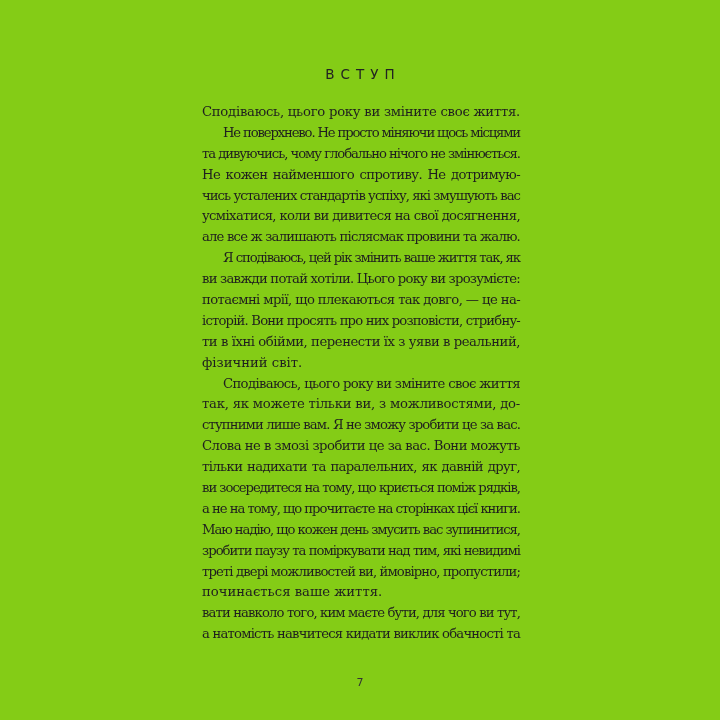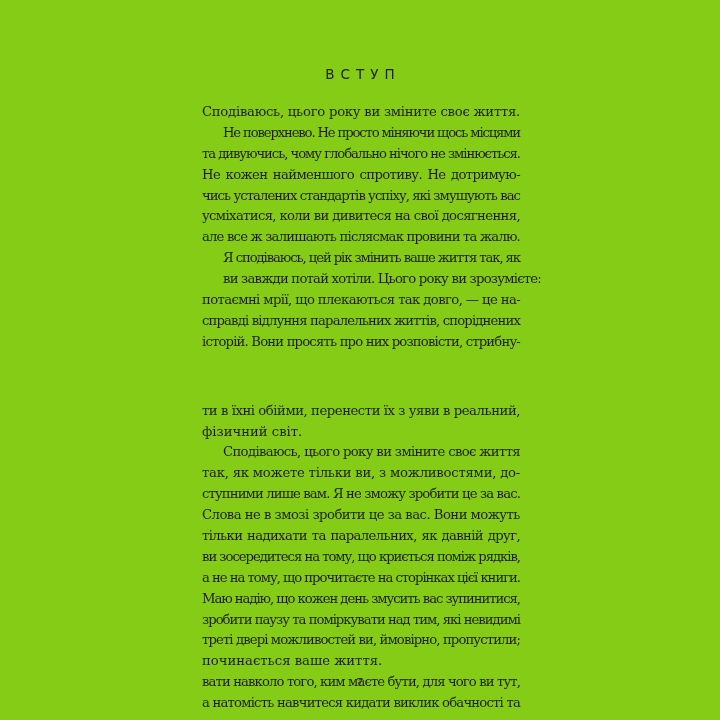--- a/index.html
+++ b/index.html
@@ -41,25 +41,24 @@
       <span class="line indent" style="white-space: nowrap; letter-spacing: -1.14653px;">Не поверхнево. Не просто міняючи щось місцями</span>
       <span class="line" style="white-space: nowrap; letter-spacing: -1.05906px;">та дивуючись, чому глобально нічого не змінюється.</span>
       <span class="line" style="white-space: nowrap; letter-spacing: -0.606105px;">Не кожен найменшого спротиву. Не дотримую-</span>
       <span class="line" style="white-space: nowrap; letter-spacing: -0.952187px;">чись усталених стандартів успіху, які змушують вас</span>
       <span class="line" style="white-space: nowrap; letter-spacing: -0.636068px;">усміхатися, коли ви дивитеся на свої досягнення,</span>
       <span class="line last" style="white-space: nowrap; letter-spacing: -0.814198px;">але все ж залишають післясмак провини та жалю.</span>
     </div>
 
     <div>
       <span class="line indent" style="white-space: nowrap; letter-spacing: -1.08757px;">Я сподіваюсь, цей рік змінить ваше життя так, як</span>
-      <span class="line" style="white-space: nowrap; letter-spacing: -0.77551px; margin-left: 21px;">ви завжди потай хотіли. Цього року ви зрозумієте:</span>
+      <span class="line" style="white-space: nowrap; letter-spacing: -0.77551px;">ви завжди потай хотіли. Цього року ви зрозумієте:</span>
       <span class="line" style="white-space: nowrap; letter-spacing: -0.600911px;">потаємні мрії, що плекаються так довго, — це на-</span>
-      <span class="line" style="white-space: nowrap; letter-spacing: -0.841146px;">справді відлуння паралельних життів, споріднених</span>
       <span class="line" style="white-space: nowrap; letter-spacing: -0.817187px;">історій. Вони просять про них розповісти, стрибну-</span>
-      <span class="line" style="white-space: nowrap; letter-spacing: -0.443559px; margin-top: 48px;">ти в їхні обійми, перенести їх з уяви в реальний,</span>
+      <span class="line" style="white-space: nowrap; letter-spacing: -0.443559px;">ти в їхні обійми, перенести їх з уяви в реальний,</span>
       <span class="line last" style="white-space: nowrap;">фізичний світ.</span>
     </div>
 
     <div>
       <span class="line indent" style="white-space: nowrap; letter-spacing: -0.64098px;">Сподіваюсь, цього року ви зміните своє життя</span>
       <span class="line" style="white-space: nowrap; letter-spacing: -0.223264px;">так, як можете тільки ви, з можливостями, до-</span>
       <span class="line" style="white-space: nowrap; letter-spacing: -0.868164px;">ступними лише вам. Я не зможу зробити це за вас.</span>
       <span class="line" style="white-space: nowrap; letter-spacing: -0.523604px;">Слова не в змозі зробити це за вас. Вони можуть</span>
       <span class="line" style="white-space: nowrap; letter-spacing: -0.634115px;">тільки надихати та паралельних, як давній друг,</span>
       <span class="line" style="white-space: nowrap; letter-spacing: -1.02969px;">ви зосередитеся на тому, що криється поміж рядків,</span>

